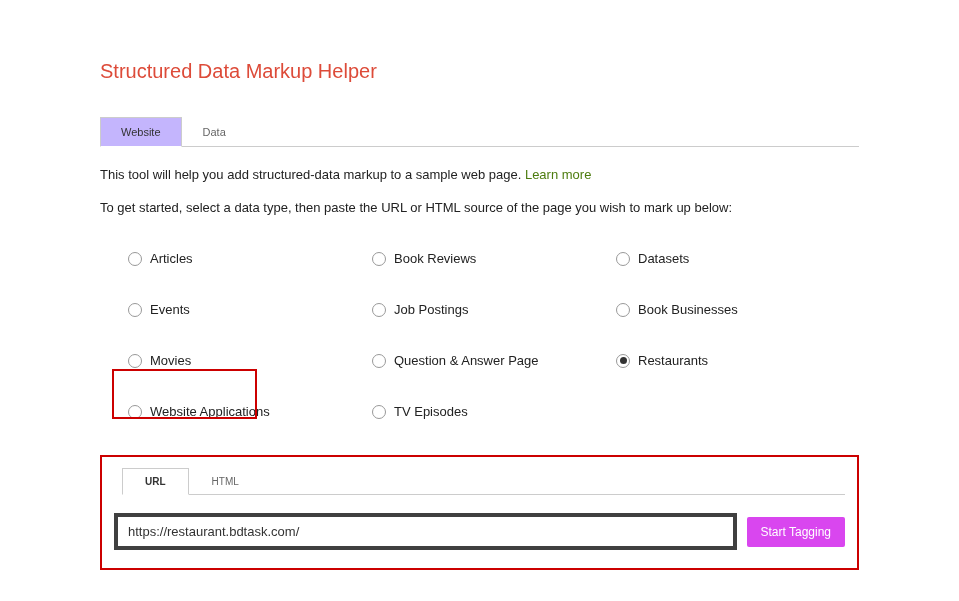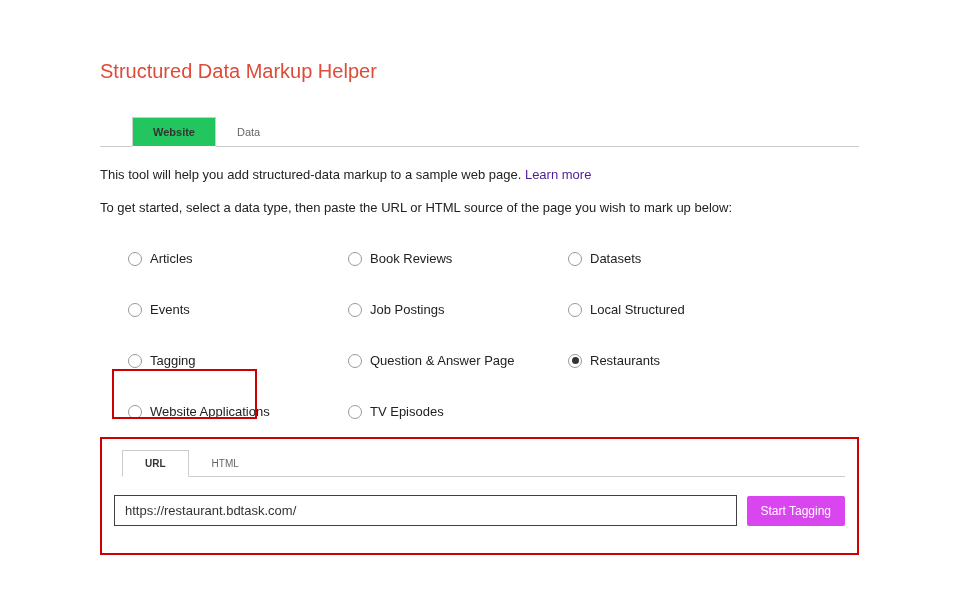--- a/index.html
+++ b/index.html
@@ -28,45 +28,45 @@
       cursor: pointer;
       border: 1px solid transparent;
       border-bottom: none;
       position: relative;
       bottom: -1px;
     }
     .tab.active {
       border: 1px solid #ccc;
       border-bottom: 1px solid #fff;
       color: #333;
-      font-weight: bold;
-      background: #22c55e;
-      margin-left: 32px;
+      font-weight: normal;
+      background: #c4b5fd;
     }
     .intro-text {
       font-size: 13px;
       color: #222;
       margin-bottom: 18px;
     }
     .learn-link {
-      color: #4c1d95;
+      color: #4d7c0f;
       cursor: pointer;
     }
     .instruction-text {
       font-size: 13px;
       color: #222;
       margin-bottom: 30px;
     }
     .radio-grid {
       display: grid;
       grid-template-columns: 220px 220px 220px;
       row-gap: 24px;
       column-gap: 0;
       margin-left: 20px;
-      margin-bottom: 12px;
+      margin-bottom: 30px;
+      gap: 24px;
     }
     .radio-item {
       display: flex;
       align-items: center;
       gap: 8px;
       padding: 6px 8px;
       cursor: pointer;
     }
     .radio-circle {
       width: 14px;
@@ -84,21 +84,21 @@
       height: 7px;
       background: #333;
       border-radius: 50%;
     }
     .radio-label {
       font-size: 13px;
       color: #222;
     }
     .input-section {
       border: 2px solid #c00;
-      padding: 10px 12px 27px 12px;
+      padding: 10px 12px 18px 12px;
       margin-top: 10px;
     }
     .inner-tabs {
       border-bottom: 1px solid #ccc;
       display: flex;
       margin-bottom: 18px;
       margin-left: 8px;
     }
     .inner-tab {
       padding: 7px 22px;
@@ -118,21 +118,21 @@
       background: #fff;
     }
     .input-row {
       display: flex;
       gap: 10px;
       align-items: center;
     }
     .url-input {
       flex: 1;
       padding: 7px 10px;
-      border: 1px solid #404040;
+      border: 4px solid #404040;
       font-size: 13px;
       color: #333;
     }
     .start-btn {
       background: #d946ef;
       color: #fff;
       border: none;
       padding: 8px 14px;
       font-size: 12px;
       font-weight: normal;
@@ -183,25 +183,25 @@
     <div class="radio-item">
       <span class="radio-circle"></span>
       <span class="radio-label">Events</span>
     </div>
     <div class="radio-item">
       <span class="radio-circle"></span>
       <span class="radio-label">Job Postings</span>
     </div>
     <div class="radio-item">
       <span class="radio-circle"></span>
-      <span class="radio-label">Local Structured</span>
-    </div>
-    <div class="radio-item">
-      <span class="radio-circle"></span>
-      <span class="radio-label">Tagging</span>
+      <span class="radio-label">Book Businesses</span>
+    </div>
+    <div class="radio-item">
+      <span class="radio-circle"></span>
+      <span class="radio-label">Movies</span>
     </div>
     <div class="radio-item">
       <span class="radio-circle"></span>
       <span class="radio-label">Question &amp; Answer Page</span>
     </div>
     <div class="radio-item">
       <span class="radio-circle selected"></span>
       <span class="radio-label">Restaurants</span>
     </div>
     <div class="radio-item">

